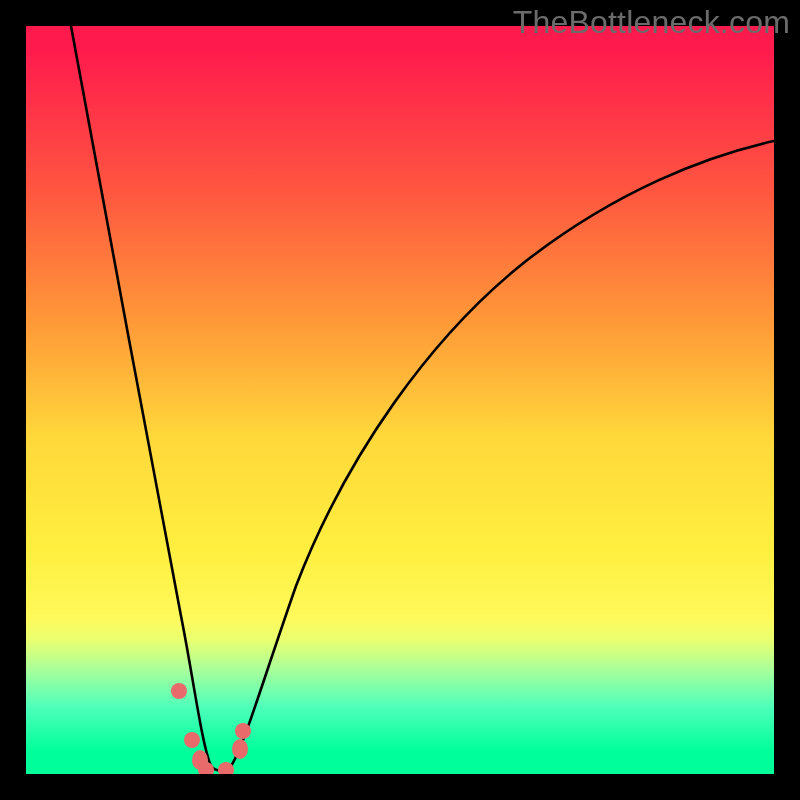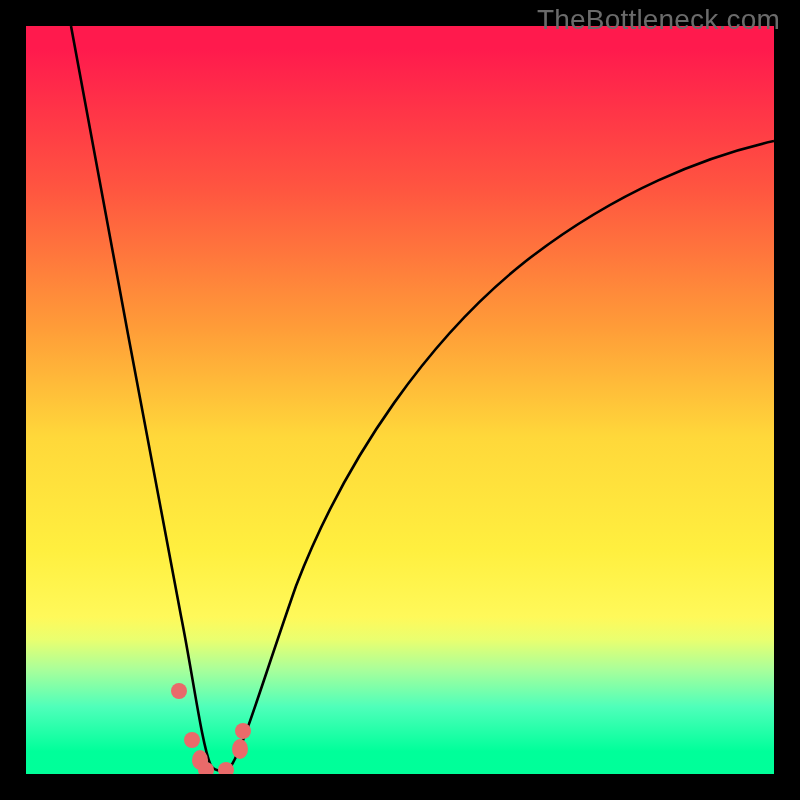--- a/index.html
+++ b/index.html
@@ -15,23 +15,23 @@
     position: absolute;
     left: 26px;
     top: 26px;
     width: 748px;
     height: 748px;
     background: linear-gradient(to bottom, #ff1a4d 0%, #ff1a4d 3%, #ff5640 22%, #ff9b38 40%, #ffd83a 55%, #ffef3f 70%, #fff95a 79%, #eaff6f 82%, #aaff9a 86%, #4fffba 91%, #00ff9a 97%, #00ff99 100%);
   }
   .watermark {
     position: absolute;
     top: 4px;
-    right: 20px;
+    right: 10px;
     color: #6b6b6b;
-    font-size: 28px;
+    font-size: 32px;
     font-weight: 500;
     letter-spacing: 0.2px;
   }
   svg.curve {
     position: absolute;
     left: 26px;
     top: 26px;
     width: 748px;
     height: 748px;
   }

